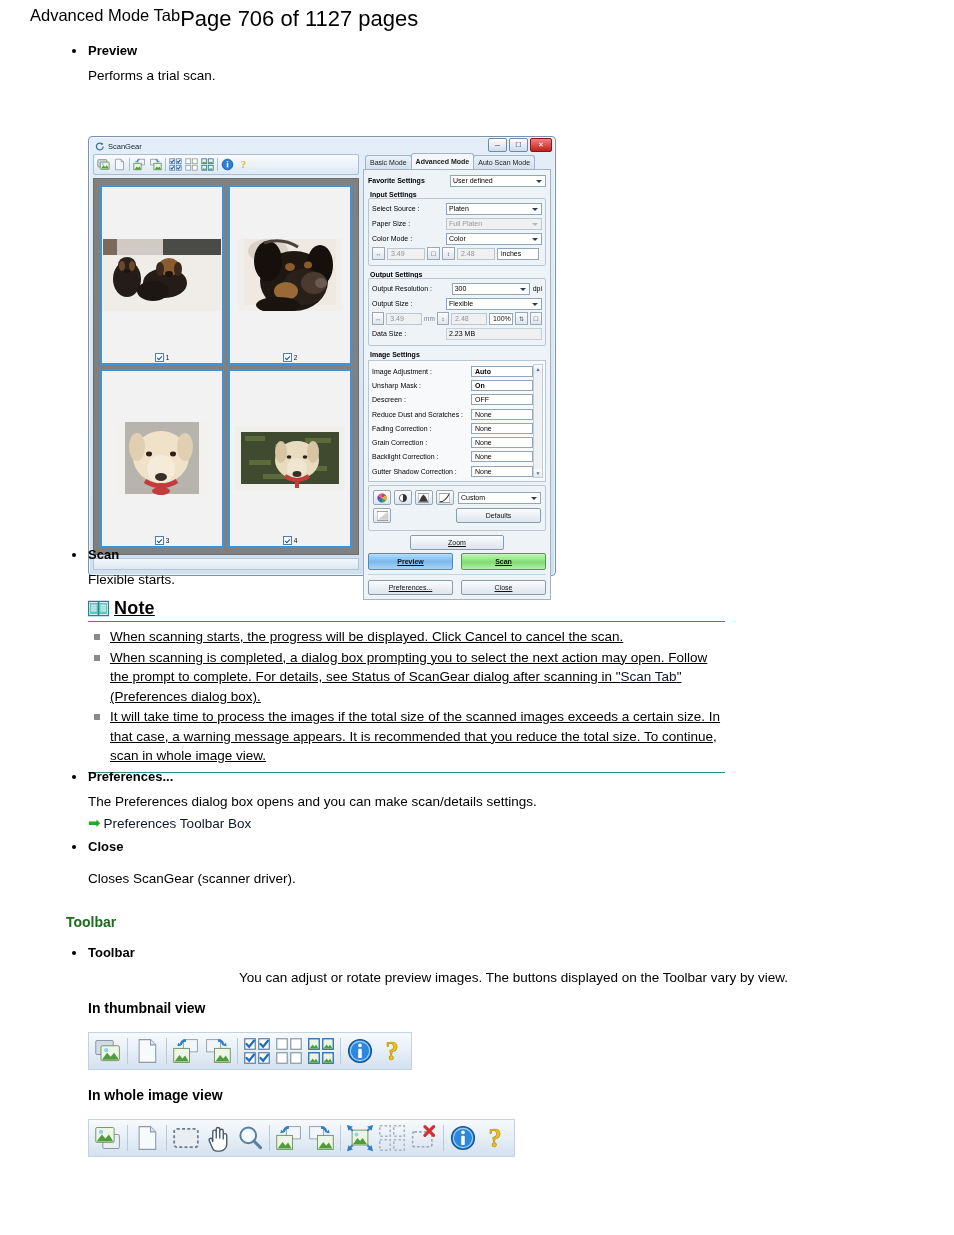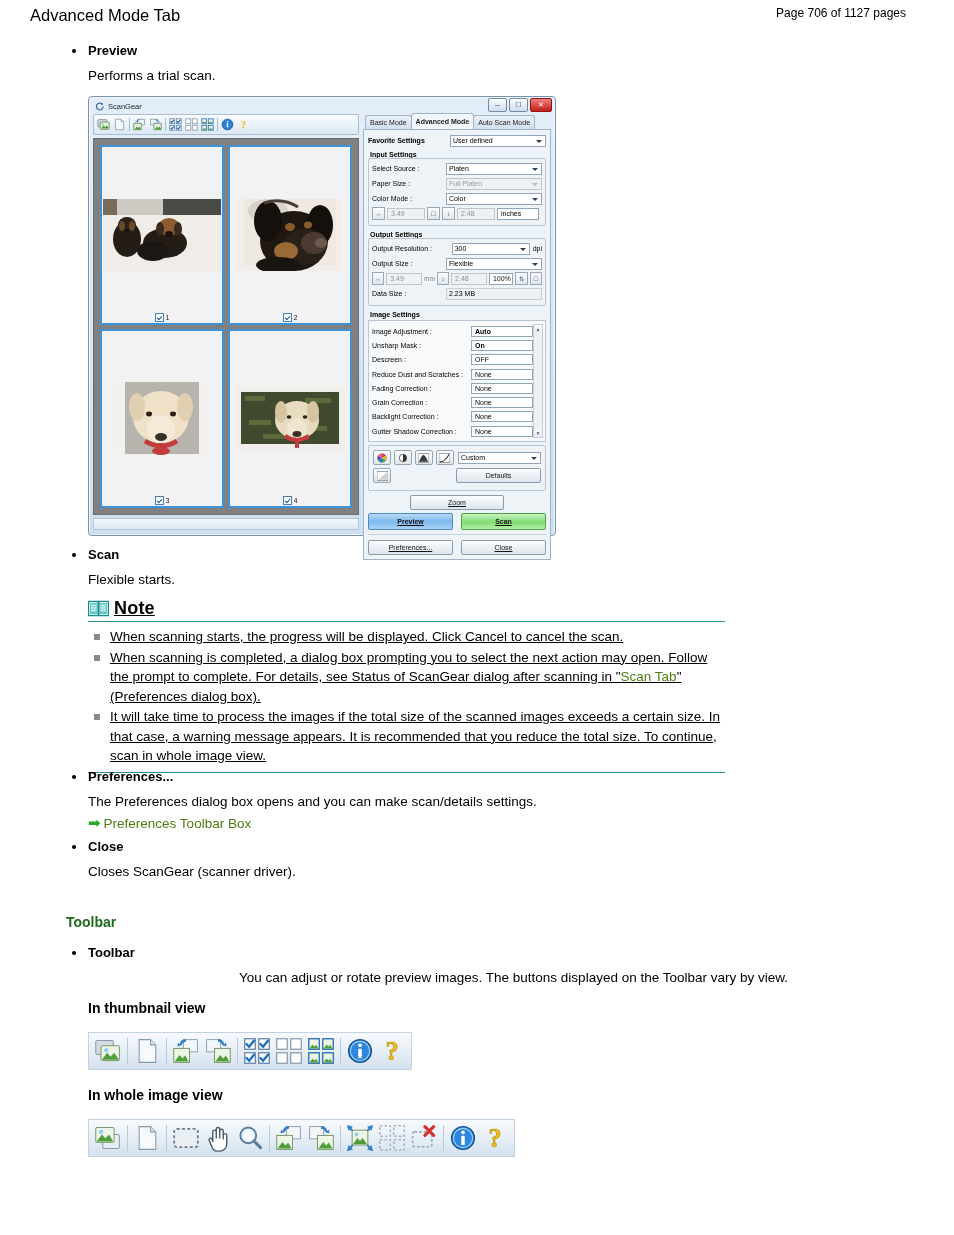--- a/index.html
+++ b/index.html
@@ -11,42 +11,42 @@
     font-family: "Liberation Sans", sans-serif;
     color: #000;
     position: relative;
     overflow: hidden;
   }
 
   
   .page-header {
     position: absolute; top: 0; left: 0; right: 0;
     height: 34px;
-    padding: 6px 48px 0 30px;
+    padding: 6px 20px 0 30px;
     box-sizing: border-box;
-    display: flex; justify-content: space-between; align-items: flex-start;
+    display: flex; align-items: flex-start;
   }
   .page-header .hdr-left  { font-size: 16.5px; }
-  .page-header .hdr-right { font-size: 12px; }
+  .page-header .hdr-right { font-size: 22px; }
 
   .bullet-item { position: relative; padding-left: 22px; }
   .bullet-item::before {
     content: "";
     position: absolute; left: 6px; top: 7px;
     width: 4px; height: 4px; border-radius: 50%;
     background: #000;
   }
   .bullet-title { font-size: 13px; font-weight: bold; line-height: 17px; }
   .body-text { font-size: 13.5px; line-height: 19px; }
 
   .sec-head {
     font-size: 14px; font-weight: bold; color: #1d6b1d;
   }
 
-  .green-link { color: #4d7c0f; font-size: 13.5px; }
+  .green-link { color: #0f172a; font-size: 13.5px; }
   .arrow-link { color: #22aa22; font-size: 15px; margin-right: 3px; }
 
   
   .note-wrap { }
   .note-title-row { display: flex; align-items: center; gap: 5px; }
   .note-title { font-size: 18px; font-weight: bold; letter-spacing: .2px;}
   .note-rule { height: 1px; background: #2d8c8c; margin-top: 2px; }
   .note-rule-bottom { height: 1px; background: #2d8c8c; margin-top: 6px; }
   .note-list { list-style: none; margin: 5px 0 0 0; padding: 0; }
   .note-list li {
@@ -63,20 +63,21 @@
   
   .sg-window {
     position: absolute;
     width: 468px; height: 440px;
     border: 1px solid #7a93ad;
     border-radius: 4px;
     background: linear-gradient(180deg,#e4eef8 0%, #cfe0f0 100%);
     box-sizing: border-box;
     box-shadow: 0 0 0 1px rgba(255,255,255,.6) inset;
     font-size: 7.5px;
+    margin-top: 40px;
   }
   .sg-titlebar {
     height: 15px; display: flex; align-items: center;
     padding: 2px 2px 0 6px;
     position: relative;
   }
   .sg-title-text { font-size: 7.5px; color: #123; margin-left: 4px; }
   .sg-logo { width: 9px; height: 9px; }
   .sg-wincontrols { position: absolute; right: 3px; top: 1px; display: flex; gap: 2px; }
   .sg-winbtn {
@@ -757,21 +758,21 @@
   <div class="bullet-title">Preferences...</div>
   <div class="body-text" style="margin-top:7px;">The Preferences dialog box opens and you can make scan/details settings.</div>
   <div style="margin-top:3px;display:flex;align-items:center;">
     <span class="arrow-link">➡</span>
     <span class="green-link">Preferences Toolbar Box</span>
   </div>
 </div>
 
 <div style="position:absolute; top:838px; left:66px; width:700px;" class="bullet-item">
   <div class="bullet-title">Close</div>
-  <div class="body-text" style="margin-top:7px;">Closes ScanGear (scanner driver).</div>
+  <div class="body-text" style="margin-top:14px;">Closes ScanGear (scanner driver).</div>
 </div>
 
 <div style="position:absolute; top:914px; left:66px;" class="sec-head">Toolbar</div>
 
 <div style="position:absolute; top:944px; left:66px; width:700px;" class="bullet-item">
   <div class="bullet-title">Toolbar</div>
   <div class="body-text" style="margin-top:7px;text-align:right;">You can adjust or rotate preview images. The buttons displayed on the Toolbar vary by view.</div>
 </div>
 
 <div style="position:absolute; top:1000px; left:88px; font-size:14px; font-weight:bold;">In thumbnail view</div>

